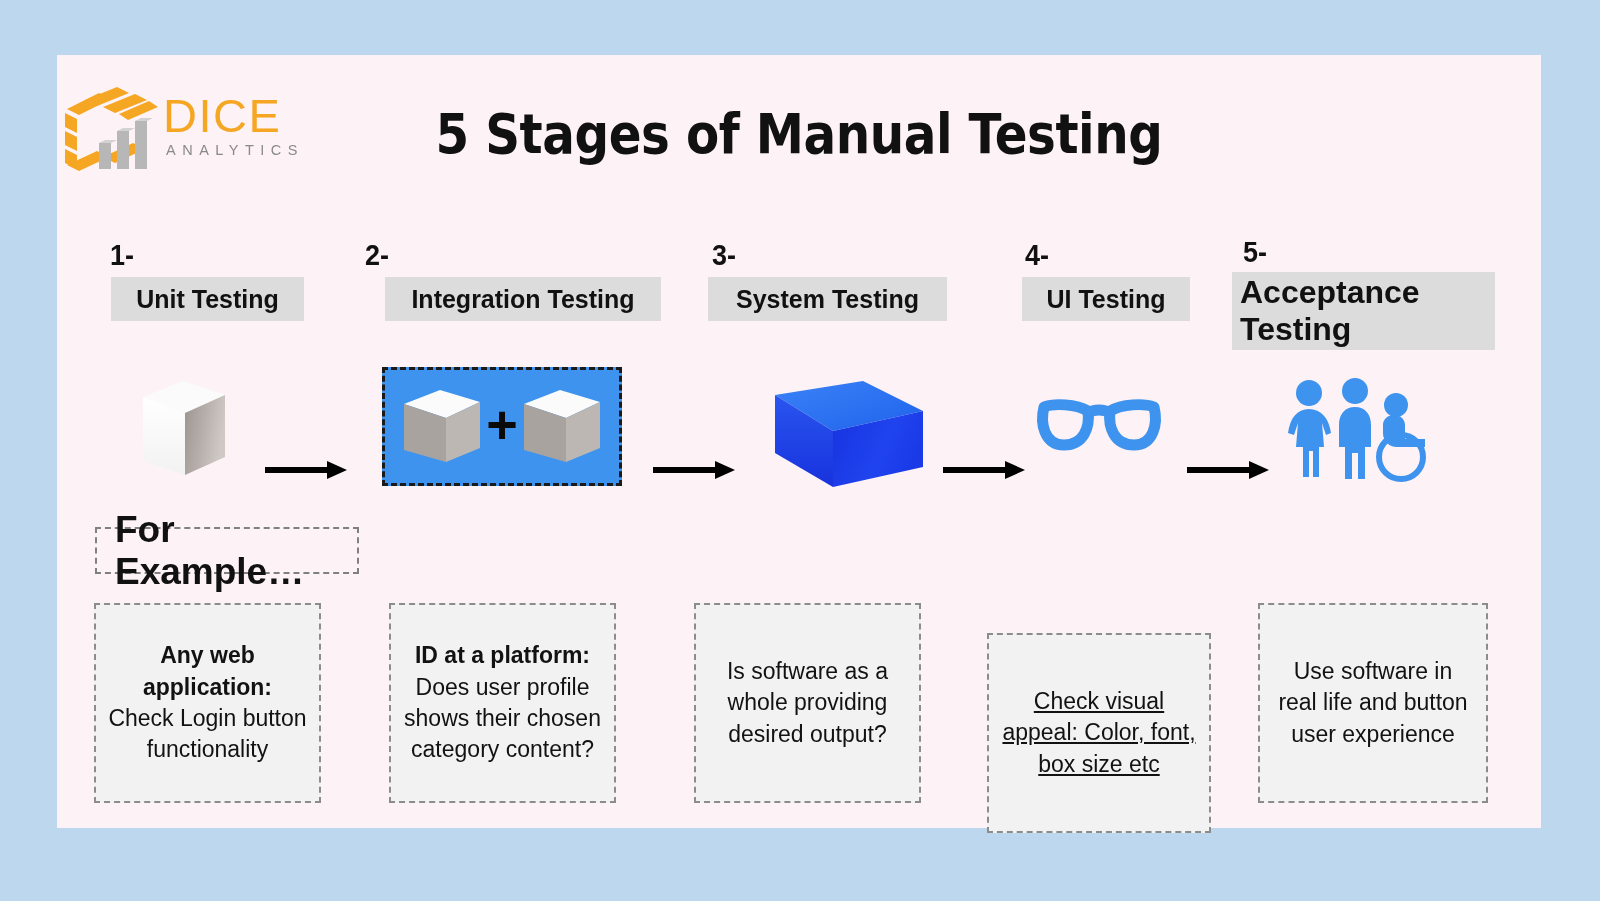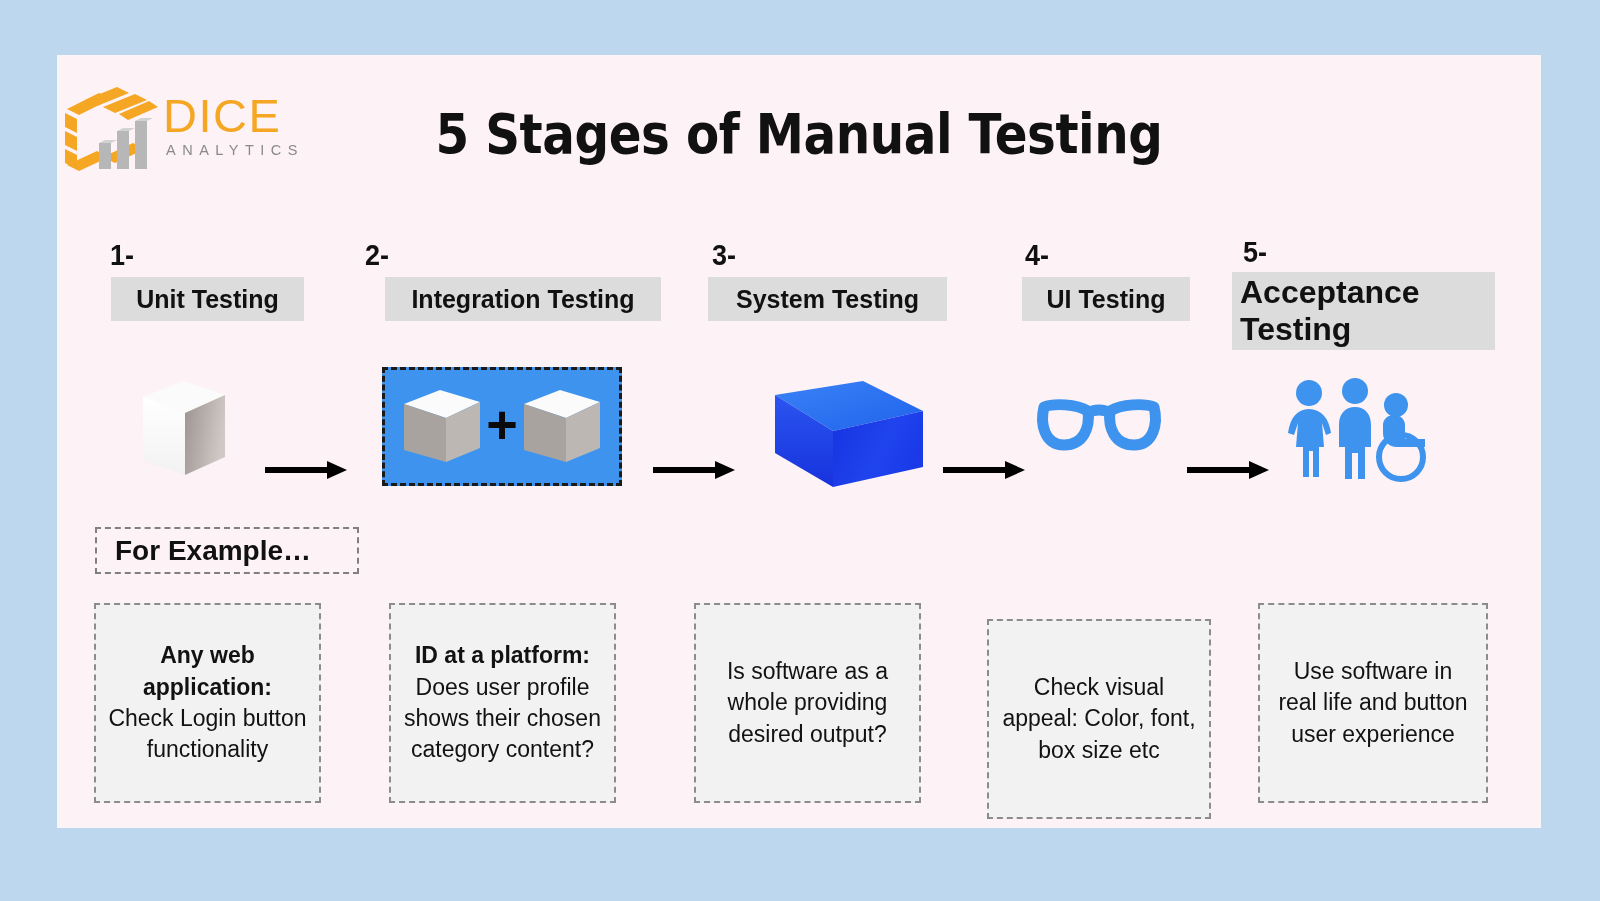--- a/index.html
+++ b/index.html
@@ -136,21 +136,21 @@
   .for-example {
     position: absolute;
     border: 2px dashed #808080;
     background: transparent;
     box-sizing: border-box;
     display: flex;
     align-items: center;
     padding-left: 18px;
     font-family: "Liberation Sans", sans-serif;
     font-weight: bold;
-    font-size: 28px;
+    font-size: 37px;
     color: #111111;
   }
 
   
   .example-box {
     position: absolute;
     background: #f2f2f2;
     border: 2px dashed #8c8c8c;
     box-sizing: border-box;
     display: flex;
@@ -350,21 +350,21 @@
         <span>Check Login button functionality</span>
       </div>
     </div>
 
     <div class="example-box" style="left:637px; top:548px; width:227px; height:200px;">
       <div>
         <span>Is software as a whole providing desired output?</span>
       </div>
     </div>
 
-    <div class="example-box" style="left:930px; top:564px; width:224px; height:200px;">
+    <div class="example-box" style="left:930px; top:578px; width:224px; height:200px;text-decoration:underline;">
       <div>
         <span>Check visual appeal: Color, font, box size etc</span>
       </div>
     </div>
 
     <div class="example-box" style="left:1201px; top:548px; width:230px; height:200px;">
       <div>
         <span>Use software in real life and button user experience</span>
       </div>
     </div>

